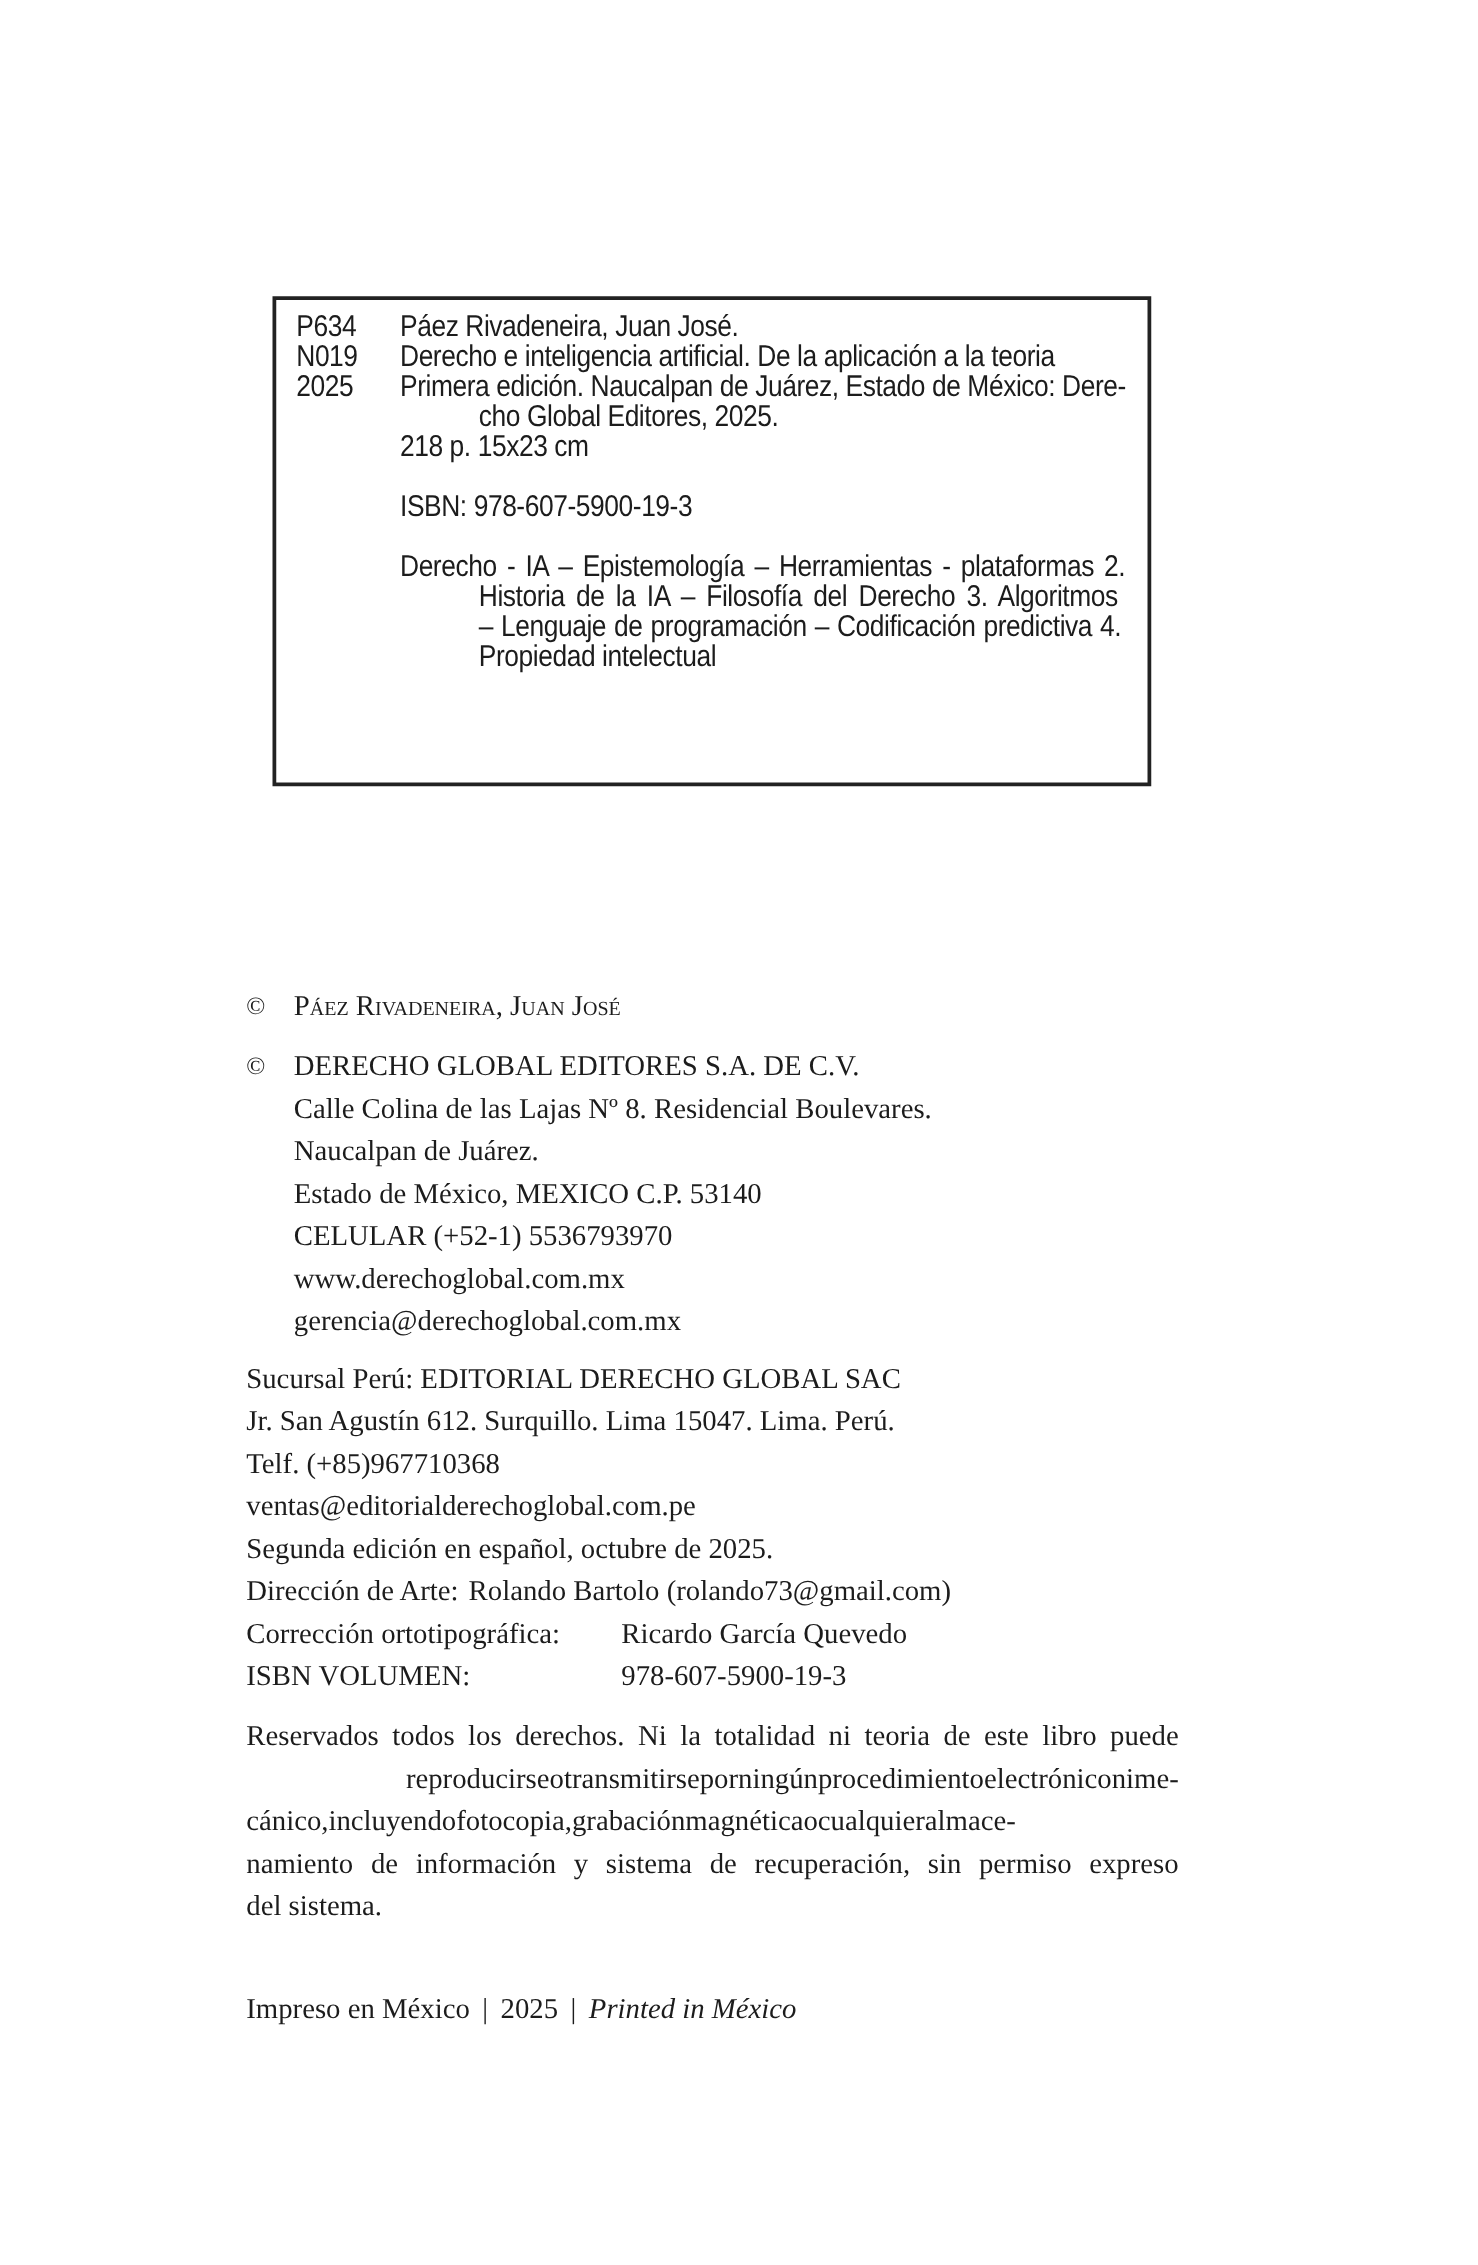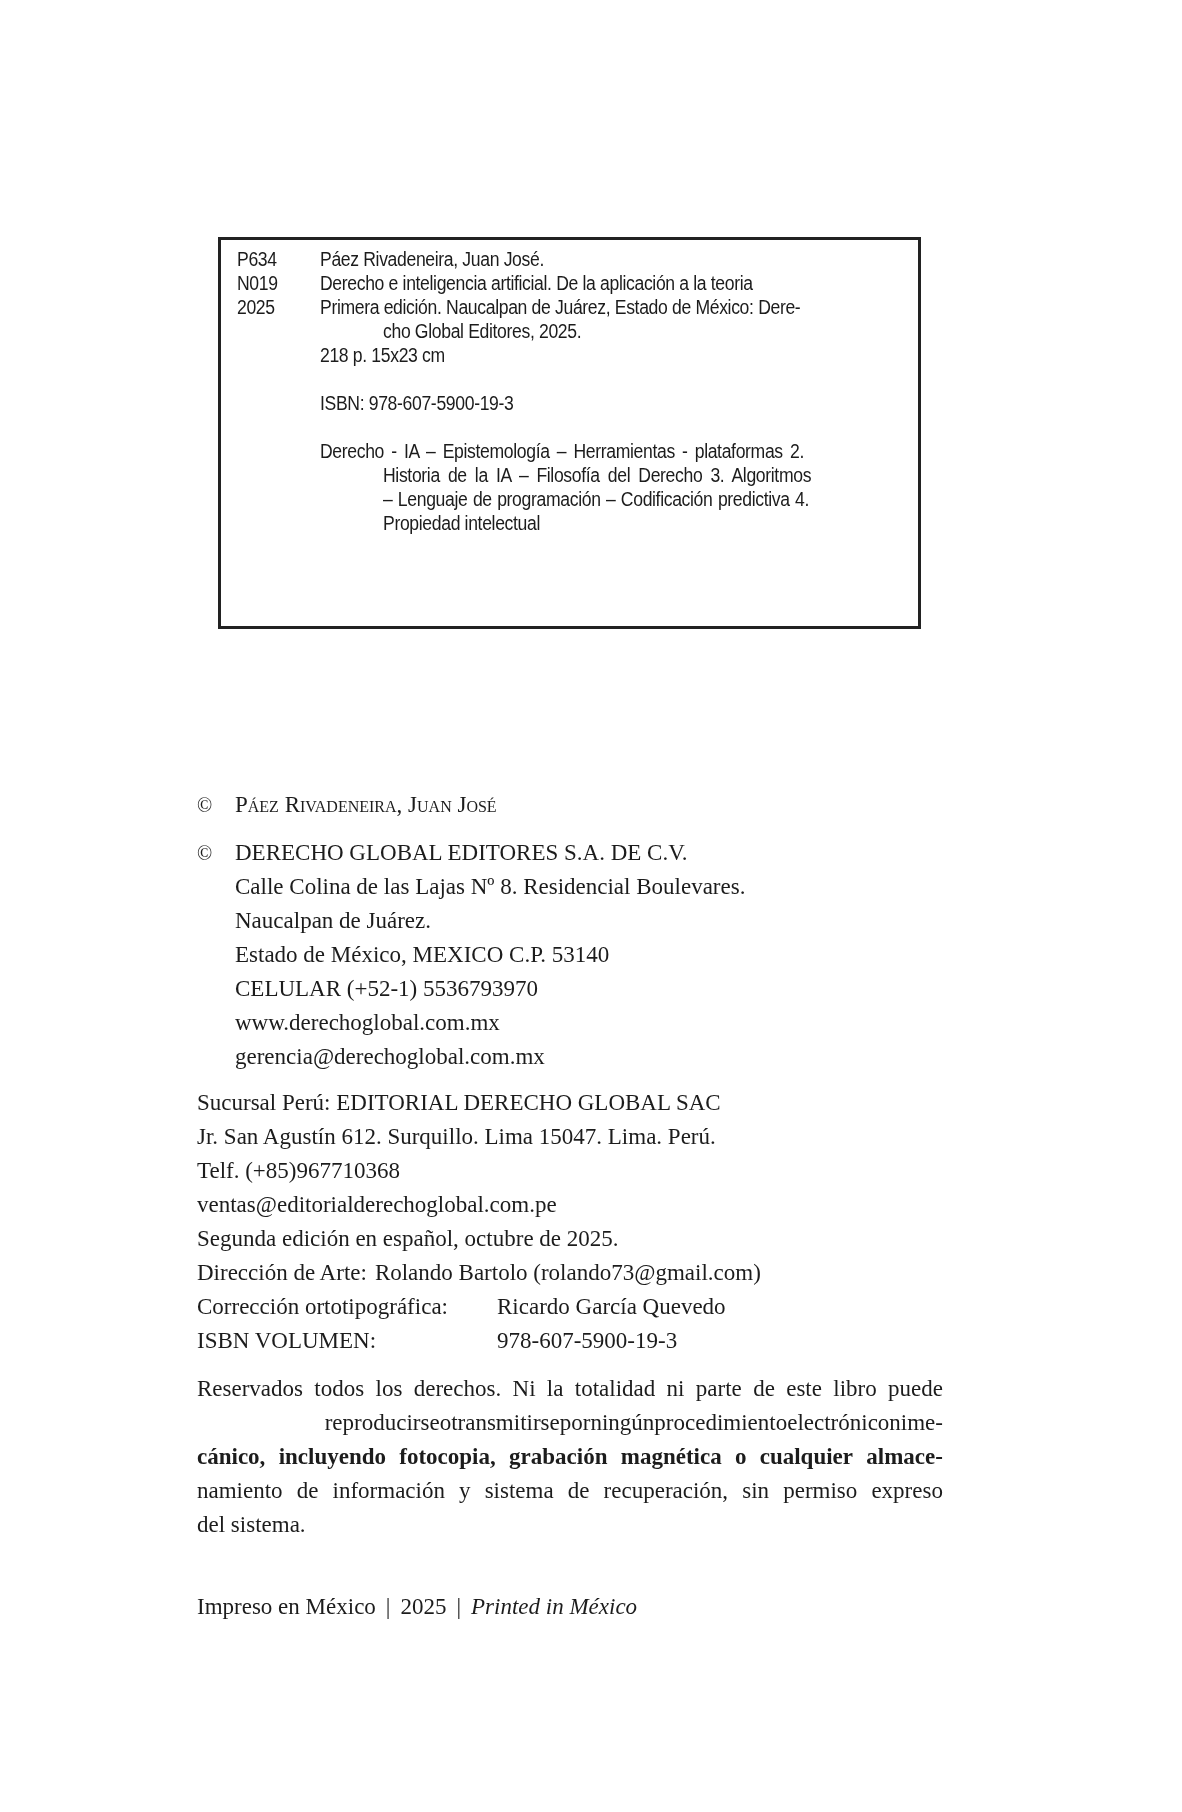--- a/index.html
+++ b/index.html
@@ -25,21 +25,21 @@
     
     .catalog-box {
       position: absolute;
       left: 218px;
       top: 237px;
       width: 703px;
       height: 392px;
       border: 3px solid #222222;
       box-sizing: border-box;
       font-family: "Liberation Sans", sans-serif;
-      font-size: 20px;
+      font-size: 24px;
       letter-spacing: -0.4px;
       transform-origin: left top;
     }
     .catalog-inner {
       position: absolute;
       left: 0; top: 0; right: 0; bottom: 0;
     }
     .cat-code {
       position: absolute;
       left: 16px;
@@ -233,38 +233,38 @@
   <div class="rights-block serif">
     <span class="rights-line" style="display: flex; justify-content: space-between;">
         <span>Reservados</span>
         <span>todos</span>
         <span>los</span>
         <span>derechos.</span>
         <span>Ni</span>
         <span>la</span>
         <span>totalidad</span>
         <span>ni</span>
-        <span>parte</span>
+        <span>teoria</span>
         <span>de</span>
         <span>este</span>
         <span>libro</span>
         <span>puede</span>
       </span>
     <span class="rights-line" style="display: flex; justify-content: flex-end;">
         <span>reproducirse</span>
         <span>o</span>
         <span>transmitirse</span>
         <span>por</span>
         <span>ningún</span>
         <span>procedimiento</span>
         <span>electrónico</span>
         <span>ni</span>
         <span>me-</span>
       </span>
-    <span class="rights-line" style="display: flex; justify-content: space-between; font-weight: bold;">
+    <span class="rights-line" style="display: flex; ">
         <span>cánico,</span>
         <span>incluyendo</span>
         <span>fotocopia,</span>
         <span>grabación</span>
         <span>magnética</span>
         <span>o</span>
         <span>cualquier</span>
         <span>almace-</span>
       </span>
     <span class="rights-line" style="display: flex; justify-content: space-between;">

